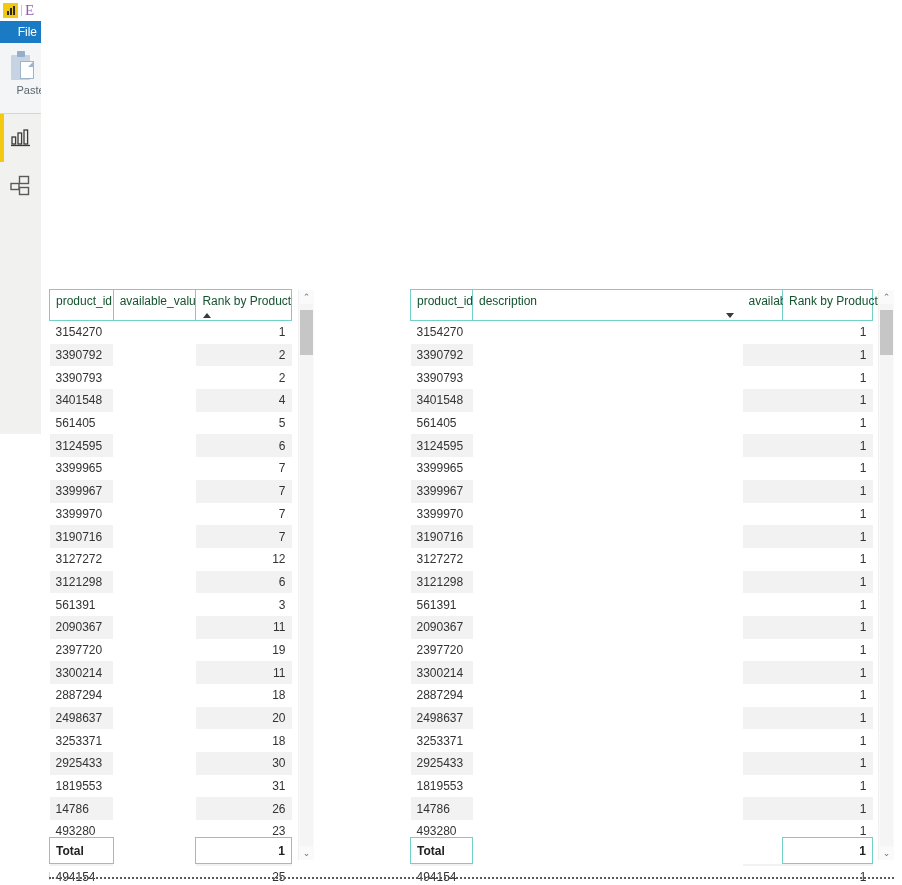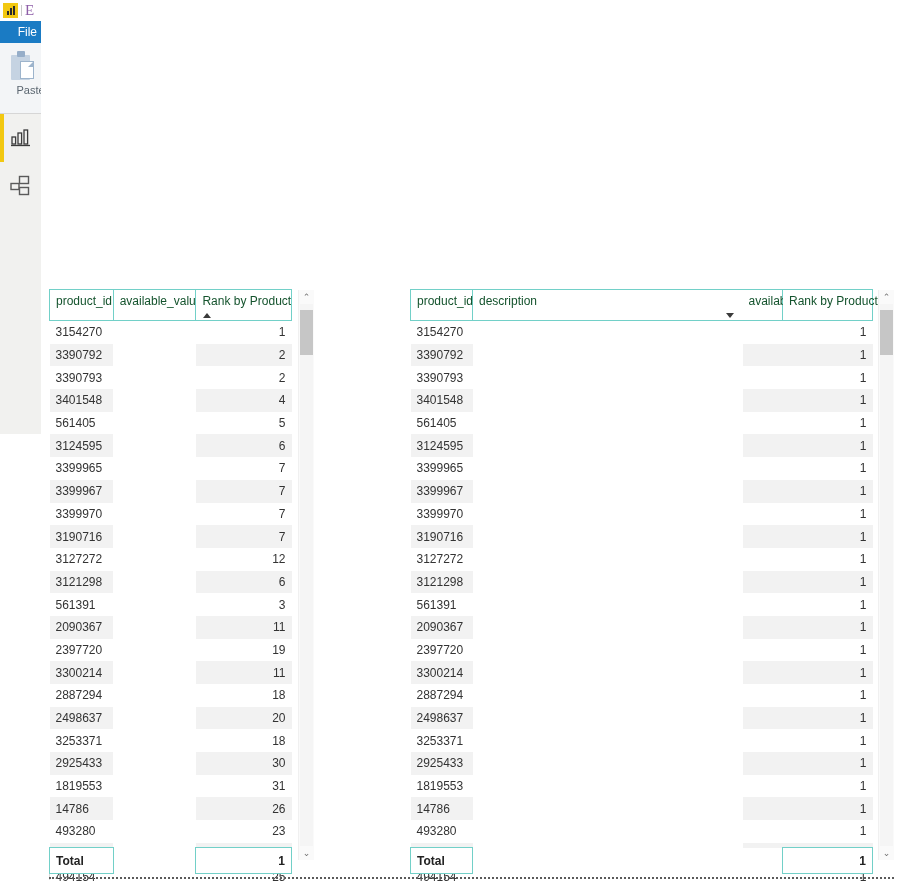--- a/index.html
+++ b/index.html
@@ -228,21 +228,21 @@
   table.tv td.num { text-align: right; }
   table.tv td.txt { text-align: left; }
   table.tv td.gapcell { background: #ffffff !important; }
   table.tv tbody tr.alt td { background: #f2f2f2; }
   table.tv tbody tr td { background: #ffffff; }
 
   
   .tv-total {
     position: absolute;
     left: 0;
-    bottom: 4px;
+    bottom: 14px;
     right: 22px;
     height: 21px;
   }
   table.tv-tot {
     width: 100%;
     border-collapse: collapse;
     table-layout: fixed;
     font-size: 12px;
     font-weight: bold;
     color: #222222;

